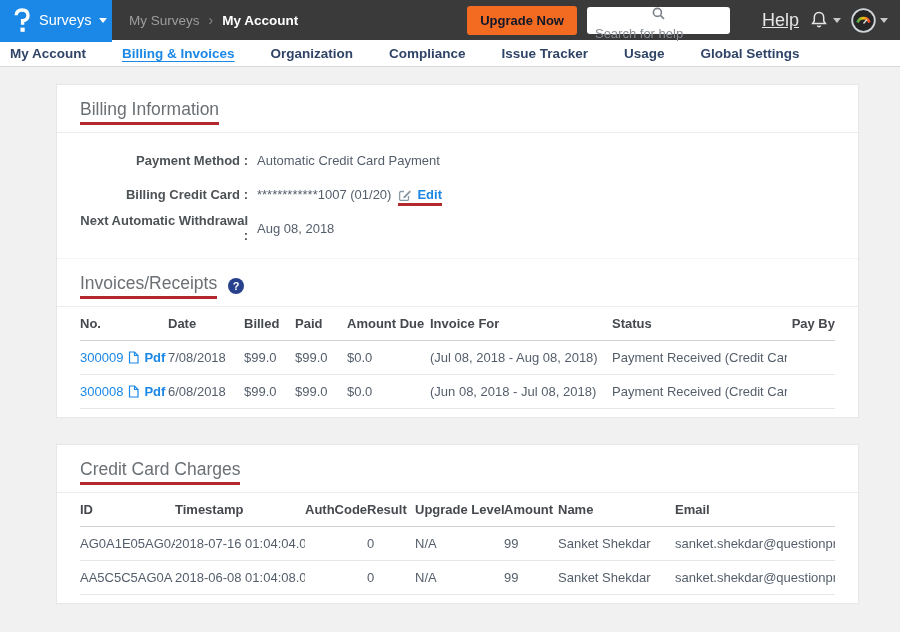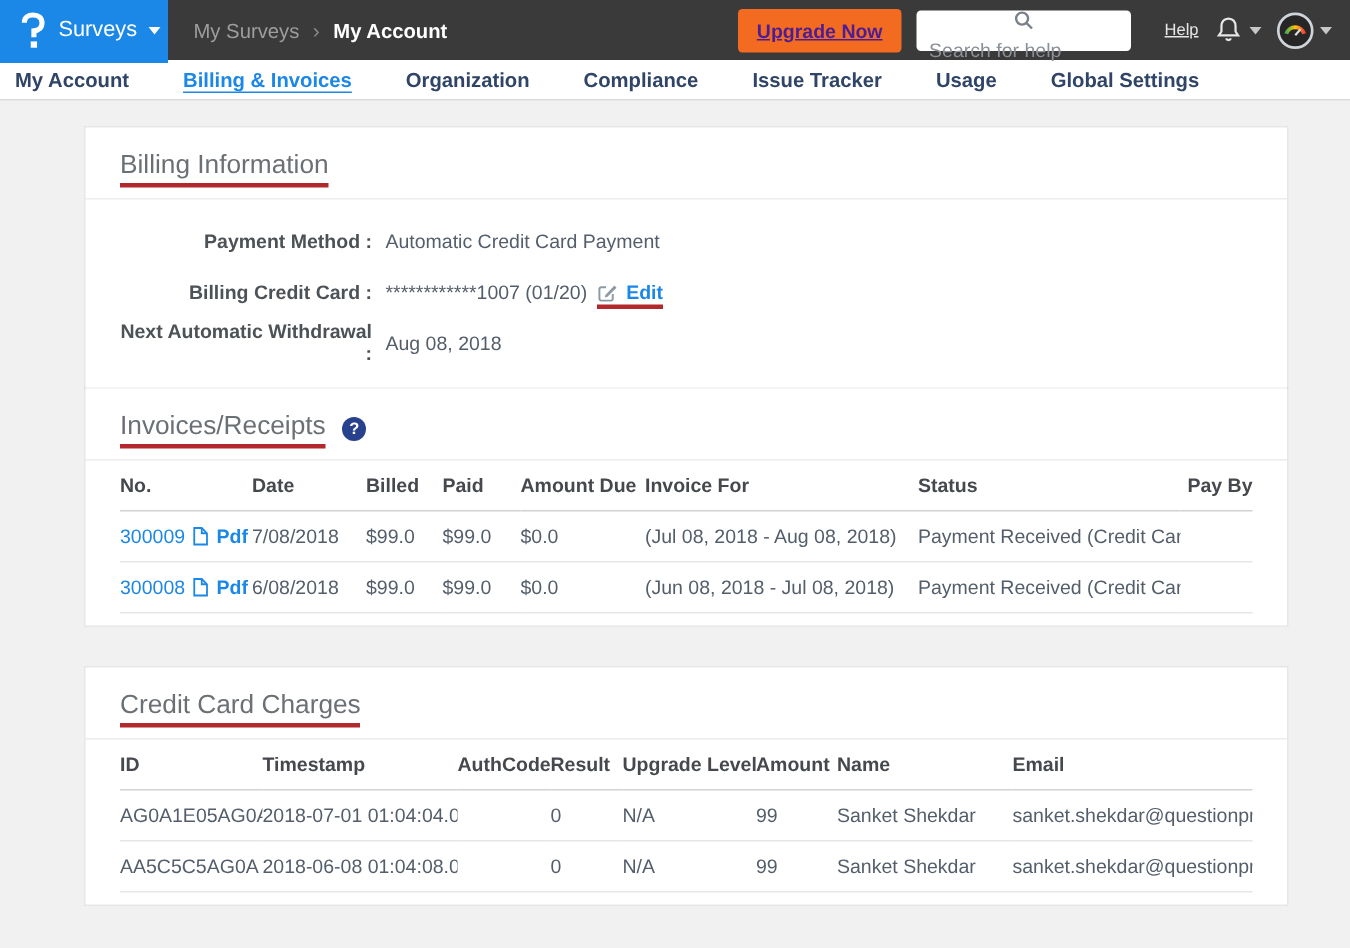--- a/index.html
+++ b/index.html
@@ -11,25 +11,25 @@
   .logo-area { width:112px; height:44px; background:#1b87e6; display:flex; align-items:center; padding:0 8px 0 13px; gap:8px; flex:none; cursor:pointer;text-align:right; }
   .logo-area svg { flex:none; }
   .product-label { color:#fff; font-size:14.5px; font-weight:500; }
   .caret { width:0; height:0; border-left:4px solid transparent; border-right:4px solid transparent; border-top:5px solid #fff; display:inline-block; }
   .caret.gray { border-top-color:#c7c7c7; }
   .breadcrumb { margin-left:17px; display:flex; align-items:center; gap:9px; font-size:13.5px; }
   .crumb-muted { color:#9d9d9d; cursor:pointer; }
   .crumb-sep { color:#8a8a8a; font-size:14px; }
   .crumb-active { color:#fff; font-weight:600; }
   .topbar-right { margin-left:auto; display:flex; align-items:center; gap:10px; padding-right:12px; }
-  .upgrade-btn { background:#f26b21; color:#4c1d95; border:none; border-radius:3px; font-family:inherit; font-size:13px; font-weight:700; padding:7px 13px; cursor:pointer;text-decoration:underline; }
+  .upgrade-btn { background:#f26b21; color:#0f172a; border:none; border-radius:3px; font-family:inherit; font-size:13px; font-weight:700; padding:7px 13px; cursor:pointer; }
   .search-box { width:143px; height:27px; background:#fff; border-radius:3px; display:flex; align-items:center; padding:0 8px; gap:6px;flex-direction:column; }
   .search-box input { border:none; outline:none; width:100%; font-family:inherit; font-size:13px; color:#444; background:transparent; }
   .search-box input::placeholder { color:#8a9096; }
-  .help-label { color:#e6e6e6; font-size:11px; margin-left:12px; cursor:pointer;text-decoration:underline; }
+  .help-label { color:#e6e6e6; font-size:18px; margin-left:22px; cursor:pointer;text-decoration:underline; }
   .icon-wrap { display:flex; align-items:center; gap:4px; cursor:pointer; }
   .avatar-ring { width:25px; height:25px; border-radius:50%; }
 
   
   .nav-tabs { height:27px; background:#fff; border-bottom:1px solid #d7dadd; display:flex; align-items:center; padding-left:10px; gap:36px; }
   .tab { font-size:13.5px; font-weight:600; color:#2f4467; cursor:pointer; white-space:nowrap; }
   .tab.active { color:#1b87e6; text-decoration:underline; text-underline-offset:3px; }
 
   
   .content { padding:18px 42px 0 57px; }
@@ -268,21 +268,21 @@
             <th>Result</th>
             <th>Upgrade Level</th>
             <th>Amount</th>
             <th>Name</th>
             <th>Email</th>
           </tr>
         </thead>
         <tbody>
           <tr>
             <td>AG0A1E05AG0A</td>
-            <td>2018-07-01 01:04:04.0</td>
+            <td>2018-07-16 01:04:04.0</td>
             <td></td>
             <td>0</td>
             <td>N/A</td>
             <td>99</td>
             <td>Sanket Shekdar</td>
             <td>sanket.shekdar@questionpro.com</td>
           </tr>
           <tr>
             <td>AA5C5C5AG0A</td>
             <td>2018-06-08 01:04:08.0</td>

